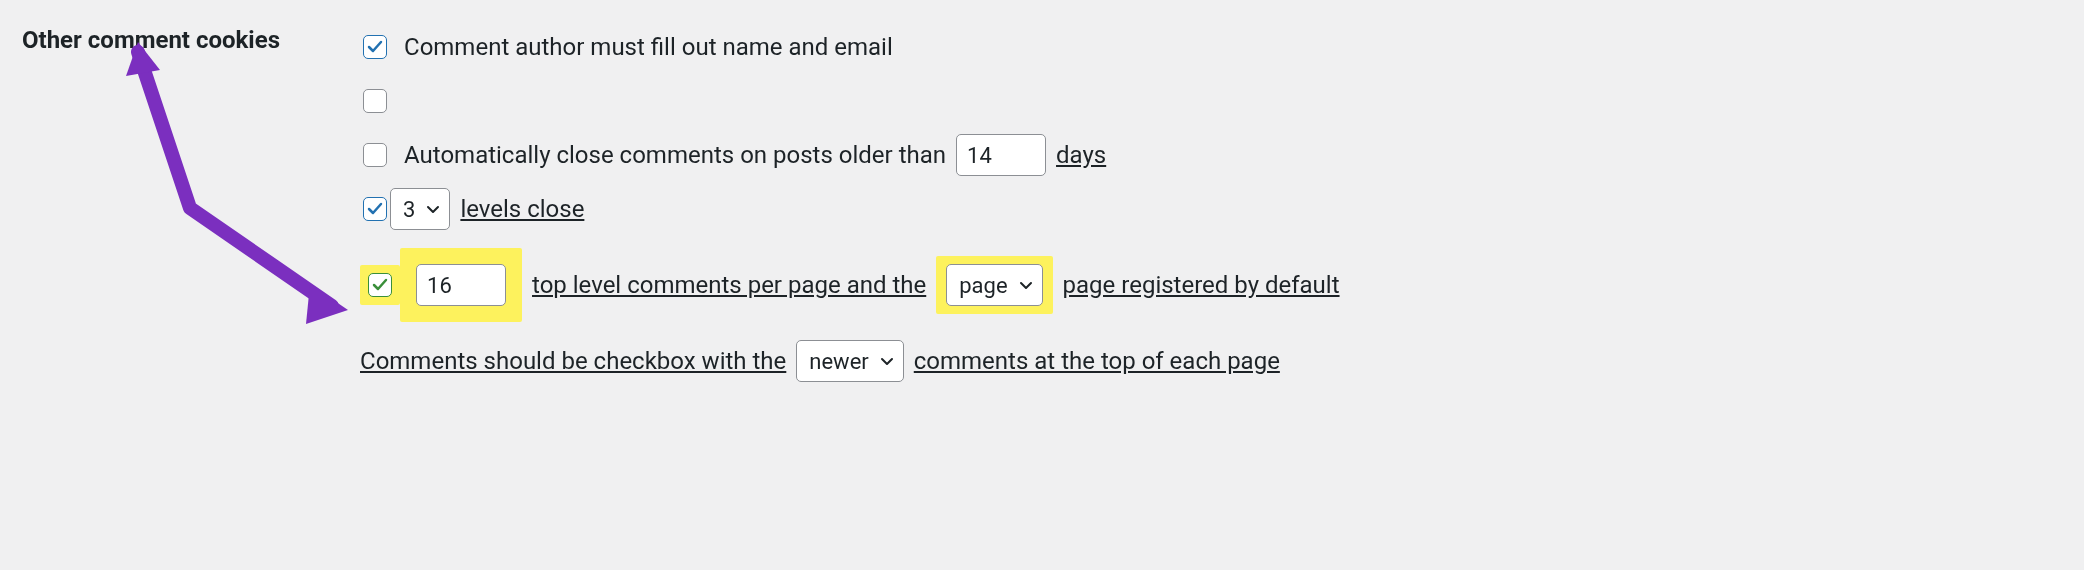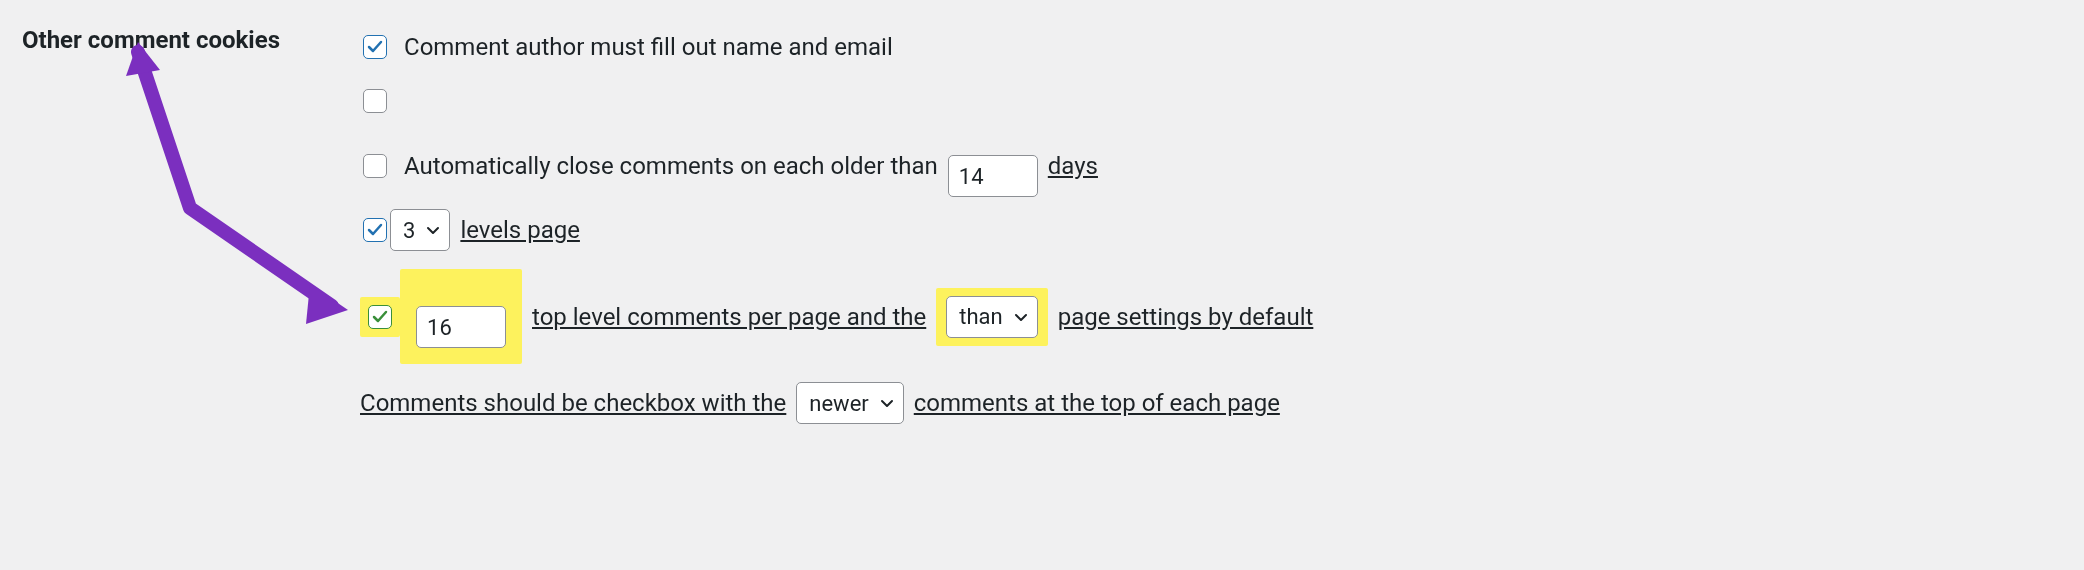--- a/index.html
+++ b/index.html
@@ -93,21 +93,20 @@
   input[type=text].num {
     font-size: 22px;
     color: #1d2327;
     border: 1.5px solid #8c8f94;
     border-radius: 5px;
     background: #fff;
     padding: 4px 10px;
     width: 90px;
     height: 42px;
     font-family: inherit;
-    margin-top: 21px;
   }
   .num-hl-wrap {
     background: #fdf25d;
     padding: 16px;
     border-radius: 2px;
     display: inline-flex;
   }
   .sel {
     font-size: 22px;
     color: #1d2327;
@@ -170,64 +169,64 @@
         </span>
       </span>
     </div>
 
     <div class="row row-gap-l">
       <span class="cb-wrap">
         <span class="cb">
           
         </span>
       </span>
-      <span class="cb-label mr">Automatically close comments on each older than</span>
+      <span class="cb-label mr">Automatically close comments on posts older than</span>
       <input type="text" class="num" value="14" style="">
       <span class="txt ml">days</span>
     </div>
 
 
     <div class="row row-gap-l">
       <span class="cb-wrap">
         <span class="cb checked">
           <svg viewBox="0 0 16 16">
               <path d="M2 8 L6 12 L14 3" stroke="#2271b1" stroke-width="2.5" fill="none" stroke-linecap="round" stroke-linejoin="round"></path>
             </svg>
         </span>
       </span>
       <span class="sel">
         <span>3</span>
         <svg class="chev" viewBox="0 0 16 16">
             <path d="M3 6 L8 11 L13 6" stroke="#1d2327" stroke-width="2" fill="none" stroke-linecap="round" stroke-linejoin="round"></path>
           </svg>
       </span>
-      <span class="txt ml">levels page</span>
+      <span class="txt ml">levels close</span>
     </div>
 
     <div class="row row-gap-l" style="padding:10px 0;">
       <span class="cb-wrap hl">
         <span class="cb checked" style="border-color:#3a8f3a;">
           <svg viewBox="0 0 16 16">
               <path d="M2 8 L6 12 L14 3" stroke="#3a8f3a" stroke-width="2.5" fill="none" stroke-linecap="round" stroke-linejoin="round"></path>
             </svg>
         </span>
       </span>
       <span class="num-hl-wrap">
         <input type="text" class="num" value="16" style="">
       </span>
       <span class="txt ml mr">top level comments per page and the</span>
       <span class="sel-hl-wrap">
         <span class="sel">
-          <span>than</span>
+          <span>page</span>
           <svg class="chev" viewBox="0 0 16 16">
               <path d="M3 6 L8 11 L13 6" stroke="#1d2327" stroke-width="2" fill="none" stroke-linecap="round" stroke-linejoin="round"></path>
             </svg>
         </span>
       </span>
-      <span class="txt ml">page settings by default</span>
+      <span class="txt ml">page registered by default</span>
     </div>
 
     <div class="row">
       <span class="txt mr">Comments should be checkbox with the</span>
       <span class="sel">
         <span>newer</span>
         <svg class="chev" viewBox="0 0 16 16">
             <path d="M3 6 L8 11 L13 6" stroke="#1d2327" stroke-width="2" fill="none" stroke-linecap="round" stroke-linejoin="round"></path>
           </svg>
       </span>

